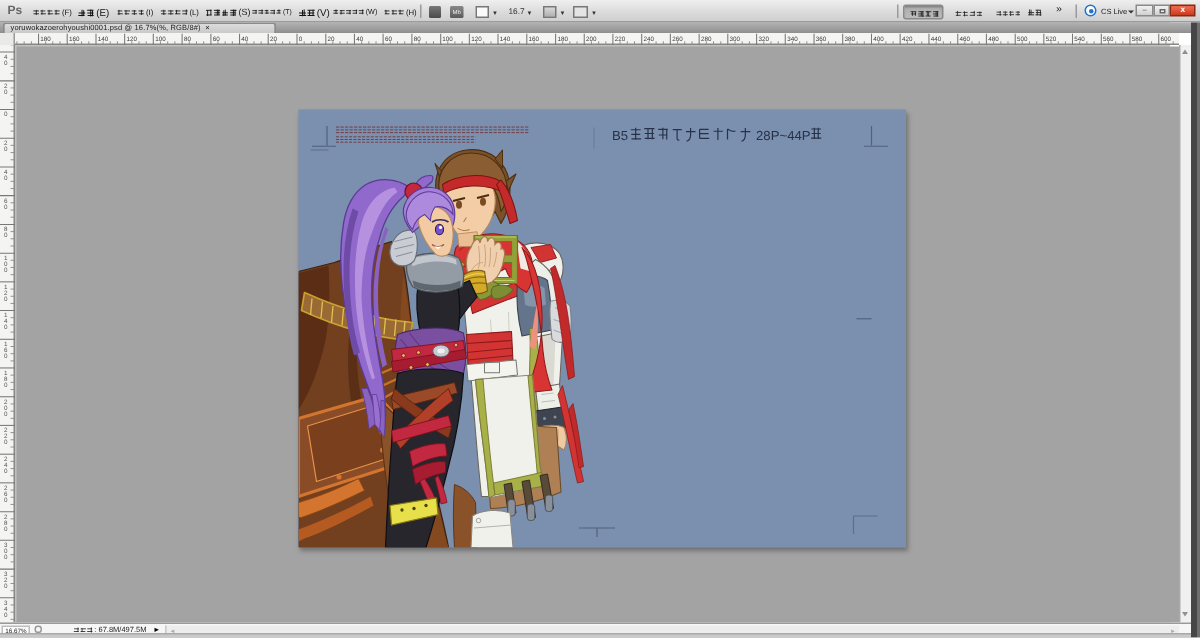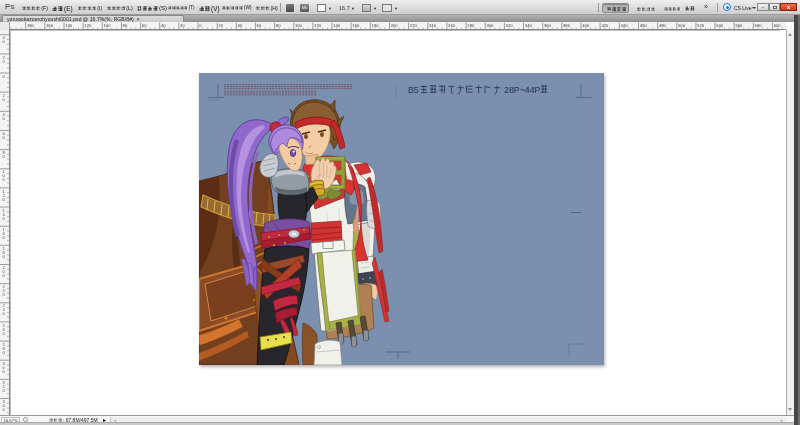--- a/index.html
+++ b/index.html
@@ -9,21 +9,21 @@
   border-bottom:1px solid #9b9b9b; font-size:5px; color:#1a1a1a; }
 .mi { position:absolute; white-space:nowrap; }
 #tabbar { position:absolute; left:0; top:15px; width:800px; height:7px;
   background:linear-gradient(#b2b2b2, #8f8f8f); }
 #tab { position:absolute; left:2px; top:0px; width:182px; height:7px;
   background:linear-gradient(#dcdcdc,#c9c9c9); border:1px solid #8a8a8a; border-bottom:none;
   border-radius:2px 2px 0 0; font-size:5px; color:#1a1a1a; line-height:7px; padding-left:4px; letter-spacing:0.1px; white-space:nowrap; overflow:hidden; }
 #hruler { position:absolute; left:0; top:22px; width:786px; height:8px; background:#f4f4f2; border-bottom:1px solid #888; }
 #corner { position:absolute; left:0; top:0; width:10px; height:8px; background:#e9e9e7; border-right:1px solid #999; }
 #vruler { position:absolute; left:0; top:30px; width:10px; height:385px; background:#f4f4f2; border-right:1px solid #888; }
-#paste { position:absolute; left:11px; top:31px; width:775px; height:384px; background:#ffffff; overflow:hidden; }
+#paste { position:absolute; left:11px; top:31px; width:775px; height:384px; background:#a3a3a3; overflow:hidden; }
 #doc { position:absolute; left:188px; top:42px; width:405px; height:292px; background:#7a90ae; overflow:hidden; box-shadow:1px 2px 3px rgba(0,0,0,0.3); }
 #vscroll { position:absolute; left:786px; top:30px; width:8px; height:385px; background:#f0f0f0; border-left:1px solid #aaa; }
 #rdark { position:absolute; left:794px; top:15px; width:6px; height:410px; background:linear-gradient(to right, #464646 0 4px, #6e6e6e 4px); }
 #status { position:absolute; left:0; top:415px; width:794px; height:7px; background:#f6f6f6; border-top:1px solid #9a9a9a; font-size:4.2px; color:#222; }
 #bstrip { position:absolute; left:0; top:422px; width:794px; height:3px; background:#c9c9c9; border-top:1px solid #a9a9a9; }
 #hscroll { position:absolute; left:110px; top:1px; width:676px; height:6px; background:#ededed; border-left:1px solid #c8c8c8; }
 .sep { position:absolute; width:1px; background:#9a9a9a; }
 .ico { position:absolute; display:inline-block; }
 </style></head>
 <body>

